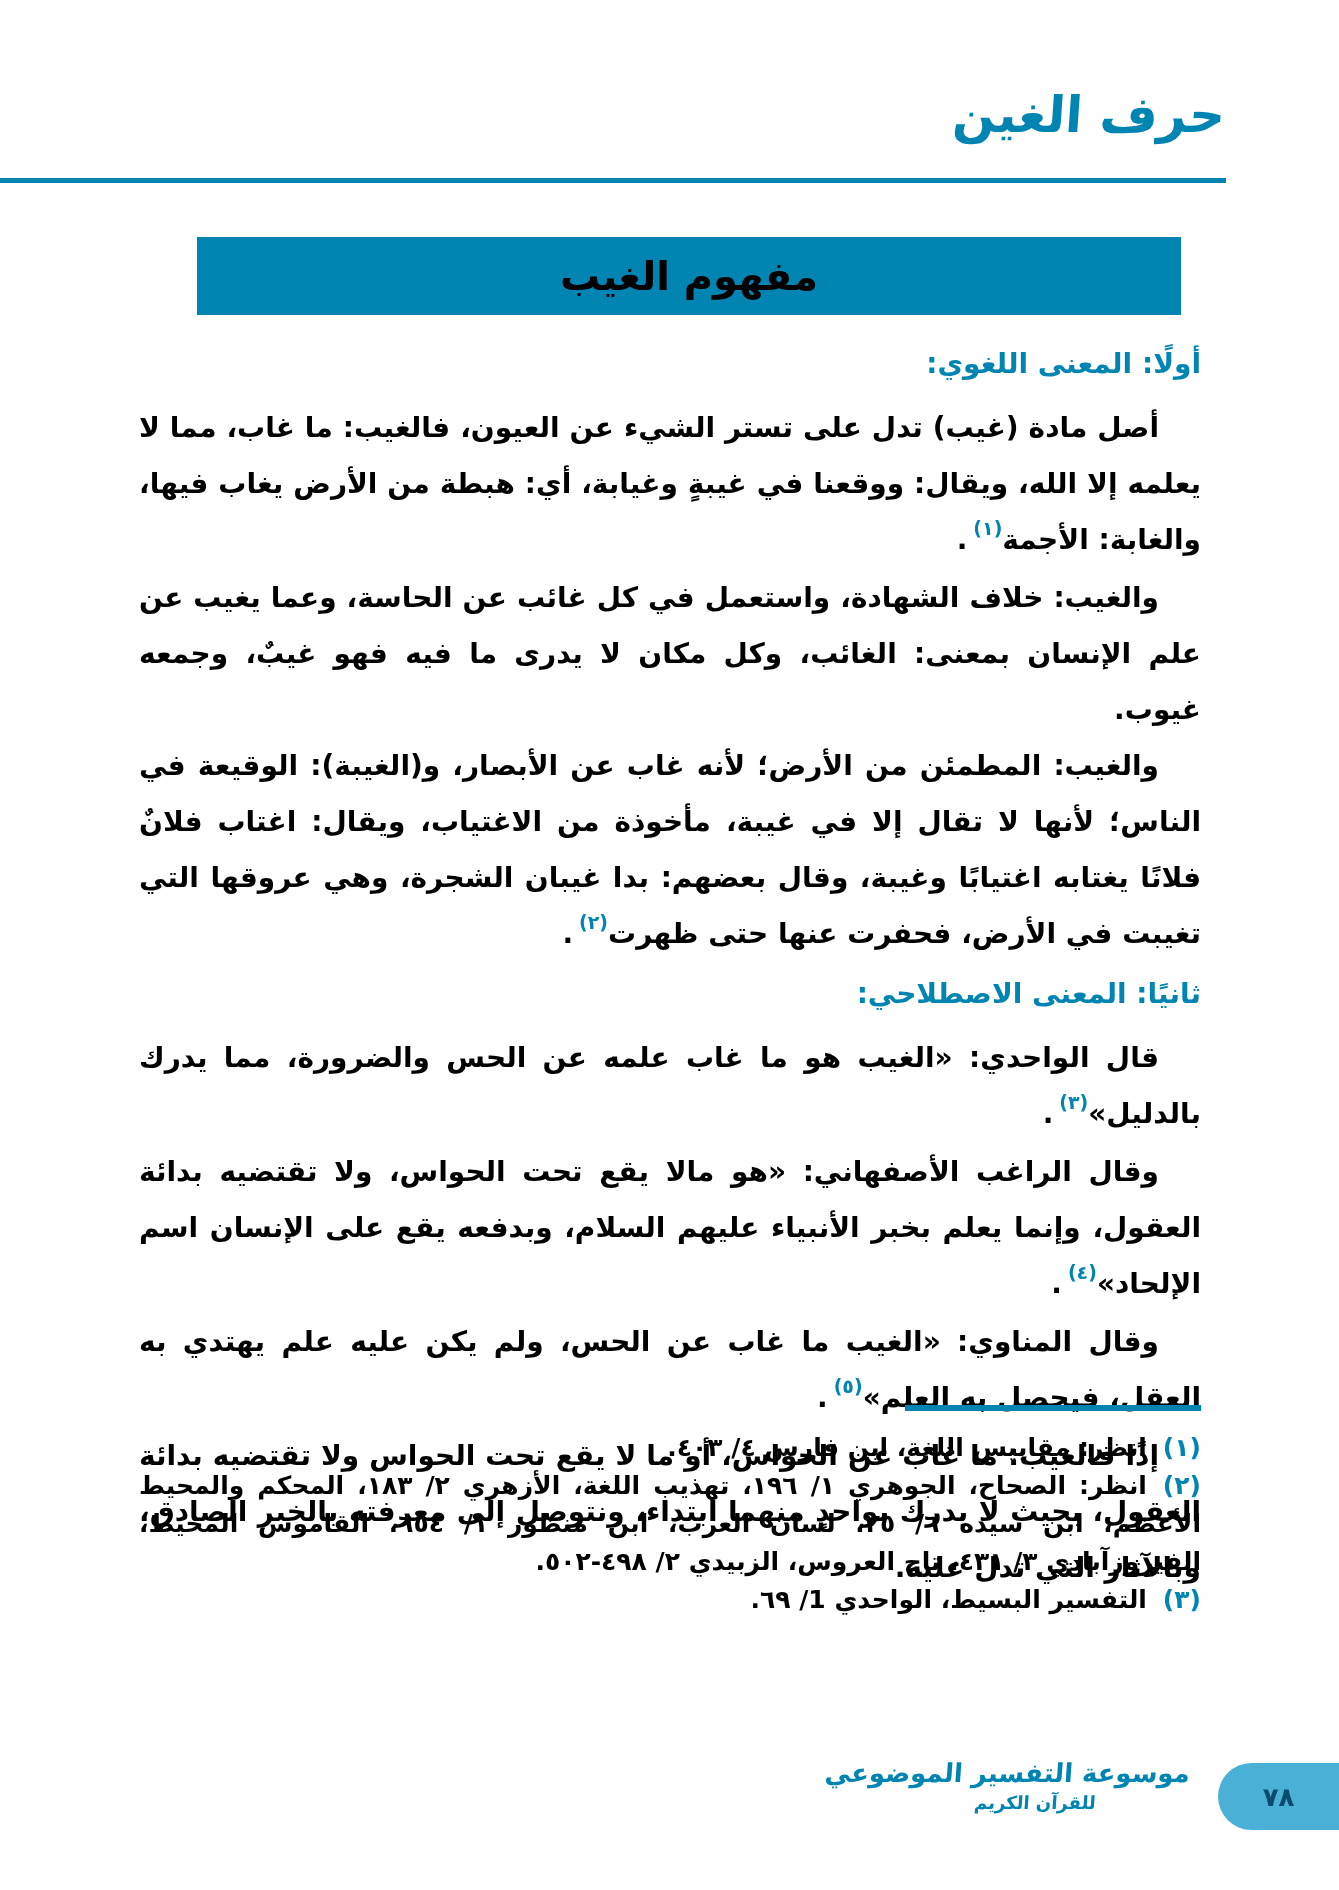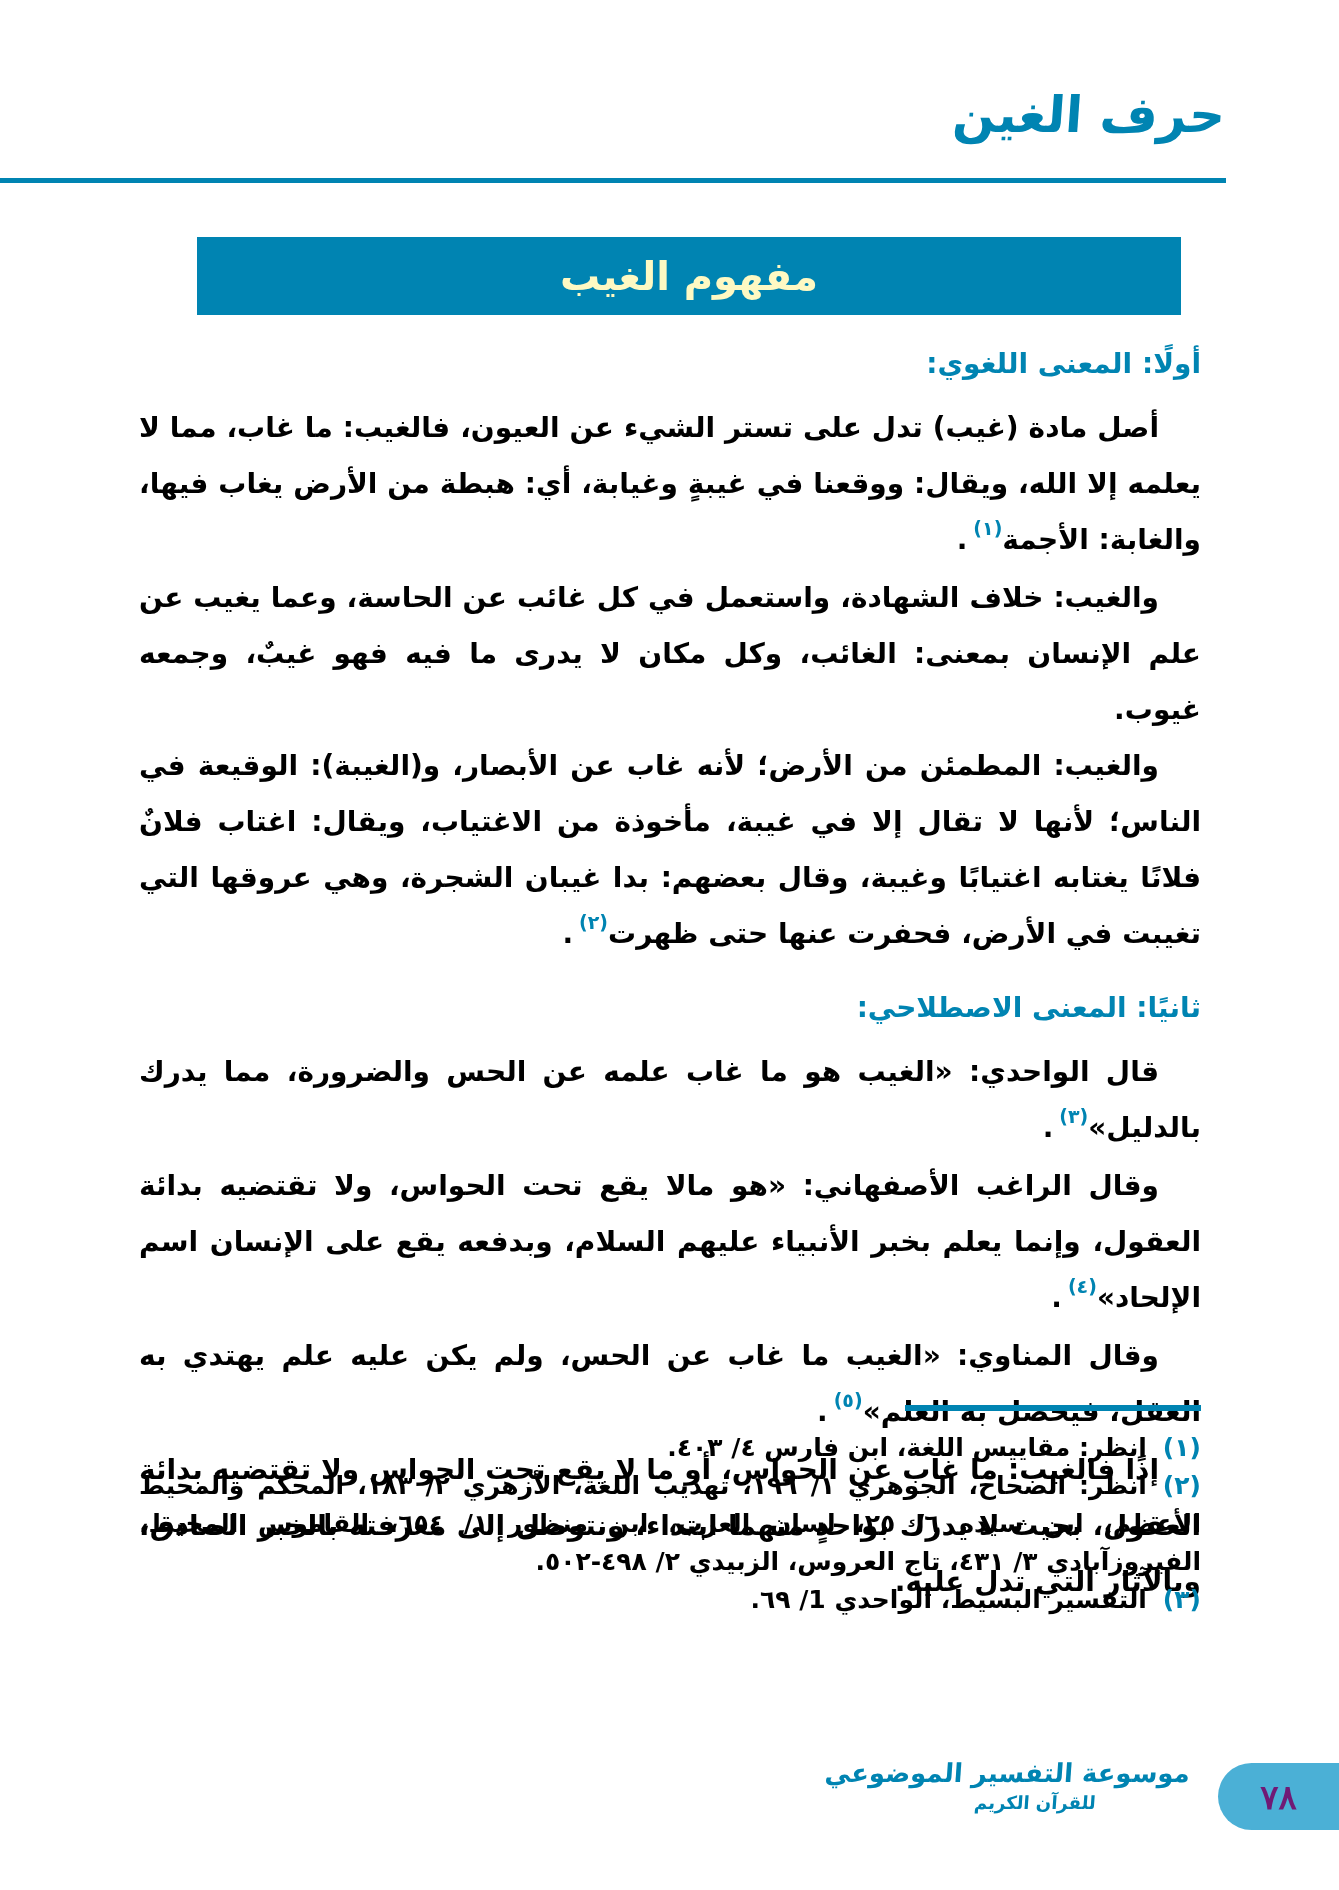--- a/index.html
+++ b/index.html
@@ -42,41 +42,41 @@
     top: 237px;
     left: 197px;
     width: 984px;
     height: 78px;
     background: var(--teal, #0084b2);
     display: flex;
     align-items: center;
     justify-content: center;
   }
   .banner-title {
-    color: #fef9c3;
+    color: #000000;
     font-size: 40px;
     font-weight: bold;
   }
 
   
   .content {
     position: absolute;
     top: 342px;
     left: 139px;
     width: 1062px;
     color: var(--ink, #000000);
   }
   .heading {
     margin: 0 0 14px 0;
     color: var(--teal, #0084b2);
     font-size: 28px;
     font-weight: bold;
     line-height: 44px;
   }
-  .section + .section .heading { margin-top: 22px; }
+  .section + .section .heading { margin-top: 8px; }
   .para {
     margin: 0;
     font-size: 28px;
     font-weight: bold;
     line-height: 56px;
     text-align: justify;
     text-indent: 42px;
   }
   .fn-ref {
     color: var(--teal, #0084b2);
@@ -140,24 +140,23 @@
     left: 1218px;
     width: 121px;
     height: 67px;
     background: var(--badge, #4bb0d6);
     border-radius: 34px 0 0 34px;
     display: flex;
     align-items: center;
     justify-content: center;
   }
   .page-num {
-    color: #701a75;
-    font-size: 34px;
-    font-weight: bold;
-    font-family: Liberation Serif, serif;
+    color: #0c4a6e;
+    font-size: 26px;
+    font-weight: bold;
   }
 </style>
 </head>
 <body>
 
 <div class="page">
 
   <div class="chapter-title">حرف الغين</div>
 
   <div class="top-rule"></div>

